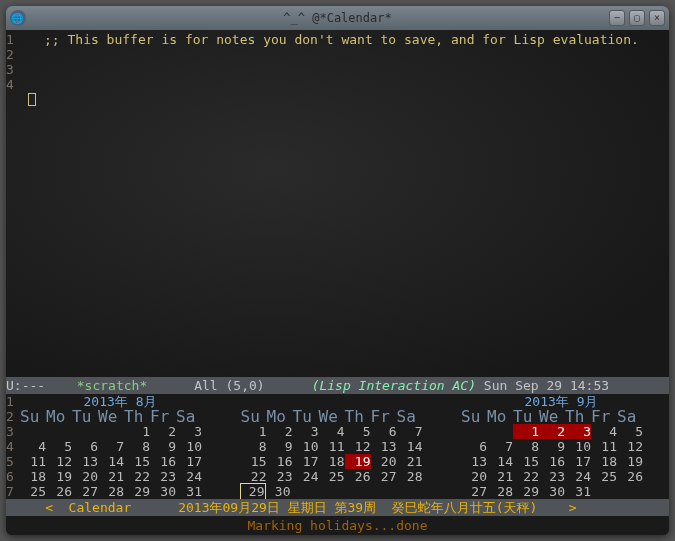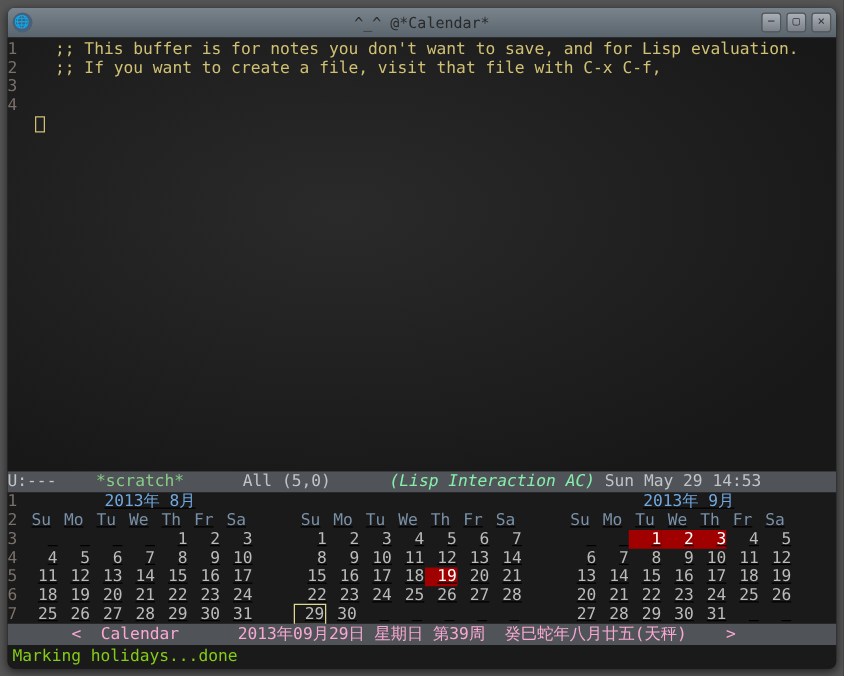--- a/index.html
+++ b/index.html
@@ -16,32 +16,32 @@
   .line { display:flex; }
   .lnum { width:14px; text-align:right; padding-right:8px; color:#7a706a; user-select:none; flex-shrink:0;}
   .txt { color:#d0c074; white-space:pre;margin-left:24px; }
   .cursor-box { display:inline-block; width:8px; height:13px; border:1px solid #d0c074; margin-left:22px; margin-top:1px;}
   .modeline1 { background:#505458; color:#c0c4c8; font-size:13px; padding:1px 0; white-space:pre; }
   .modeline1 .bufname { color:#88cc88;margin-left:16px; }
   .modeline1 .mode { color:#86efac;font-style:italic; }
   .cal { background:#1a1a1a; font-size:13px; line-height:15px; }
   .cal-row { display:flex; }
   .cal-ln { width:14px; text-align:right; padding-right:8px; color:#7a706a; flex-shrink:0;}
-  .cal-body { flex:1; display:flex; justify-content:space-between; padding-right:18px;text-decoration:underline;}
+  .cal-body { flex:1; display:flex; justify-content:space-between; padding-right:8px;}
   .month { width: 200px; }
   .mtitle { color:#70a8e0; text-align:center; }
   .dayhdr { display:flex; }
-  .dayhdr span { width:26px; text-align:center; color:#7890a8; font-size:13px;}
+  .dayhdr span { width:26px; text-align:left; color:#7890a8; font-size:16px;}
   .week { display:flex; }
   .week span { width:26px; text-align:right; color:#bbbbbb; }
   .holiday { background:#a00000; color:#fff !important; display:inline-block;}
   .cursor-day { border:1px solid #e0d890; margin:-1px; }
   .modeline2 { background:#505458; color:#c0c4c8; font-size:13px; padding:1px 0; white-space:pre; }
-  .modeline2 .cal { color:#f9a8d4; background:transparent;margin-left:12px;}
-  .echo { background:#1a1a1a; color:#84cc16; font-size:13px; padding:2px 4px; }
+  .modeline2 .cal { color:#eab308; background:transparent;}
+  .echo { background:#1a1a1a; color:#a16207; font-size:13px; padding:2px 4px;text-align:center; }
   .empty { width:26px; }
 </style>
 </head>
 <body>
 
 <div class="window">
   <div class="titlebar">
     <div class="left">
       <div class="icon">🌐</div>
     </div>
@@ -51,29 +51,28 @@
       <div class="win-btn">▢</div>
       <div class="win-btn">×</div>
     </div>
   </div>
 
   <div class="editor" id="editor"><div class="line">
         <span class="lnum">1</span>
         <span class="txt">;; This buffer is for notes you don't want to save, and for Lisp evaluation.</span>
       </div><div class="line">
         <span class="lnum">2</span>
-        <span class="txt">;; If you want to create a file, visit that file with C-x C-f,</span>
       </div><div class="line">
         <span class="lnum">3</span>
       </div><div class="line">
         <span class="lnum">4</span>
         <span class="txt"></span>
       </div><div class="cursor-box"></div></div>
 
-  <div class="modeline1"><span>U:---  </span><span class="bufname">*scratch*</span><span>      All (5,0)      </span><span class="mode">(Lisp Interaction AC)</span><span> Sun May 29 14:53</span></div>
+  <div class="modeline1"><span>U:---  </span><span class="bufname">*scratch*</span><span>      All (5,0)      </span><span class="mode">(Lisp Interaction AC)</span><span> Sun Sep 29 14:53</span></div>
 
   <div class="cal" id="calendar">
       <div class="cal-row">
         <span class="cal-ln">1</span>
         <div class="cal-body">
           <div class="month">
             <div class="mtitle">2013年 8月</div>
           </div>
           <div class="month">
             <div class="mtitle">2013年 9月</div>

